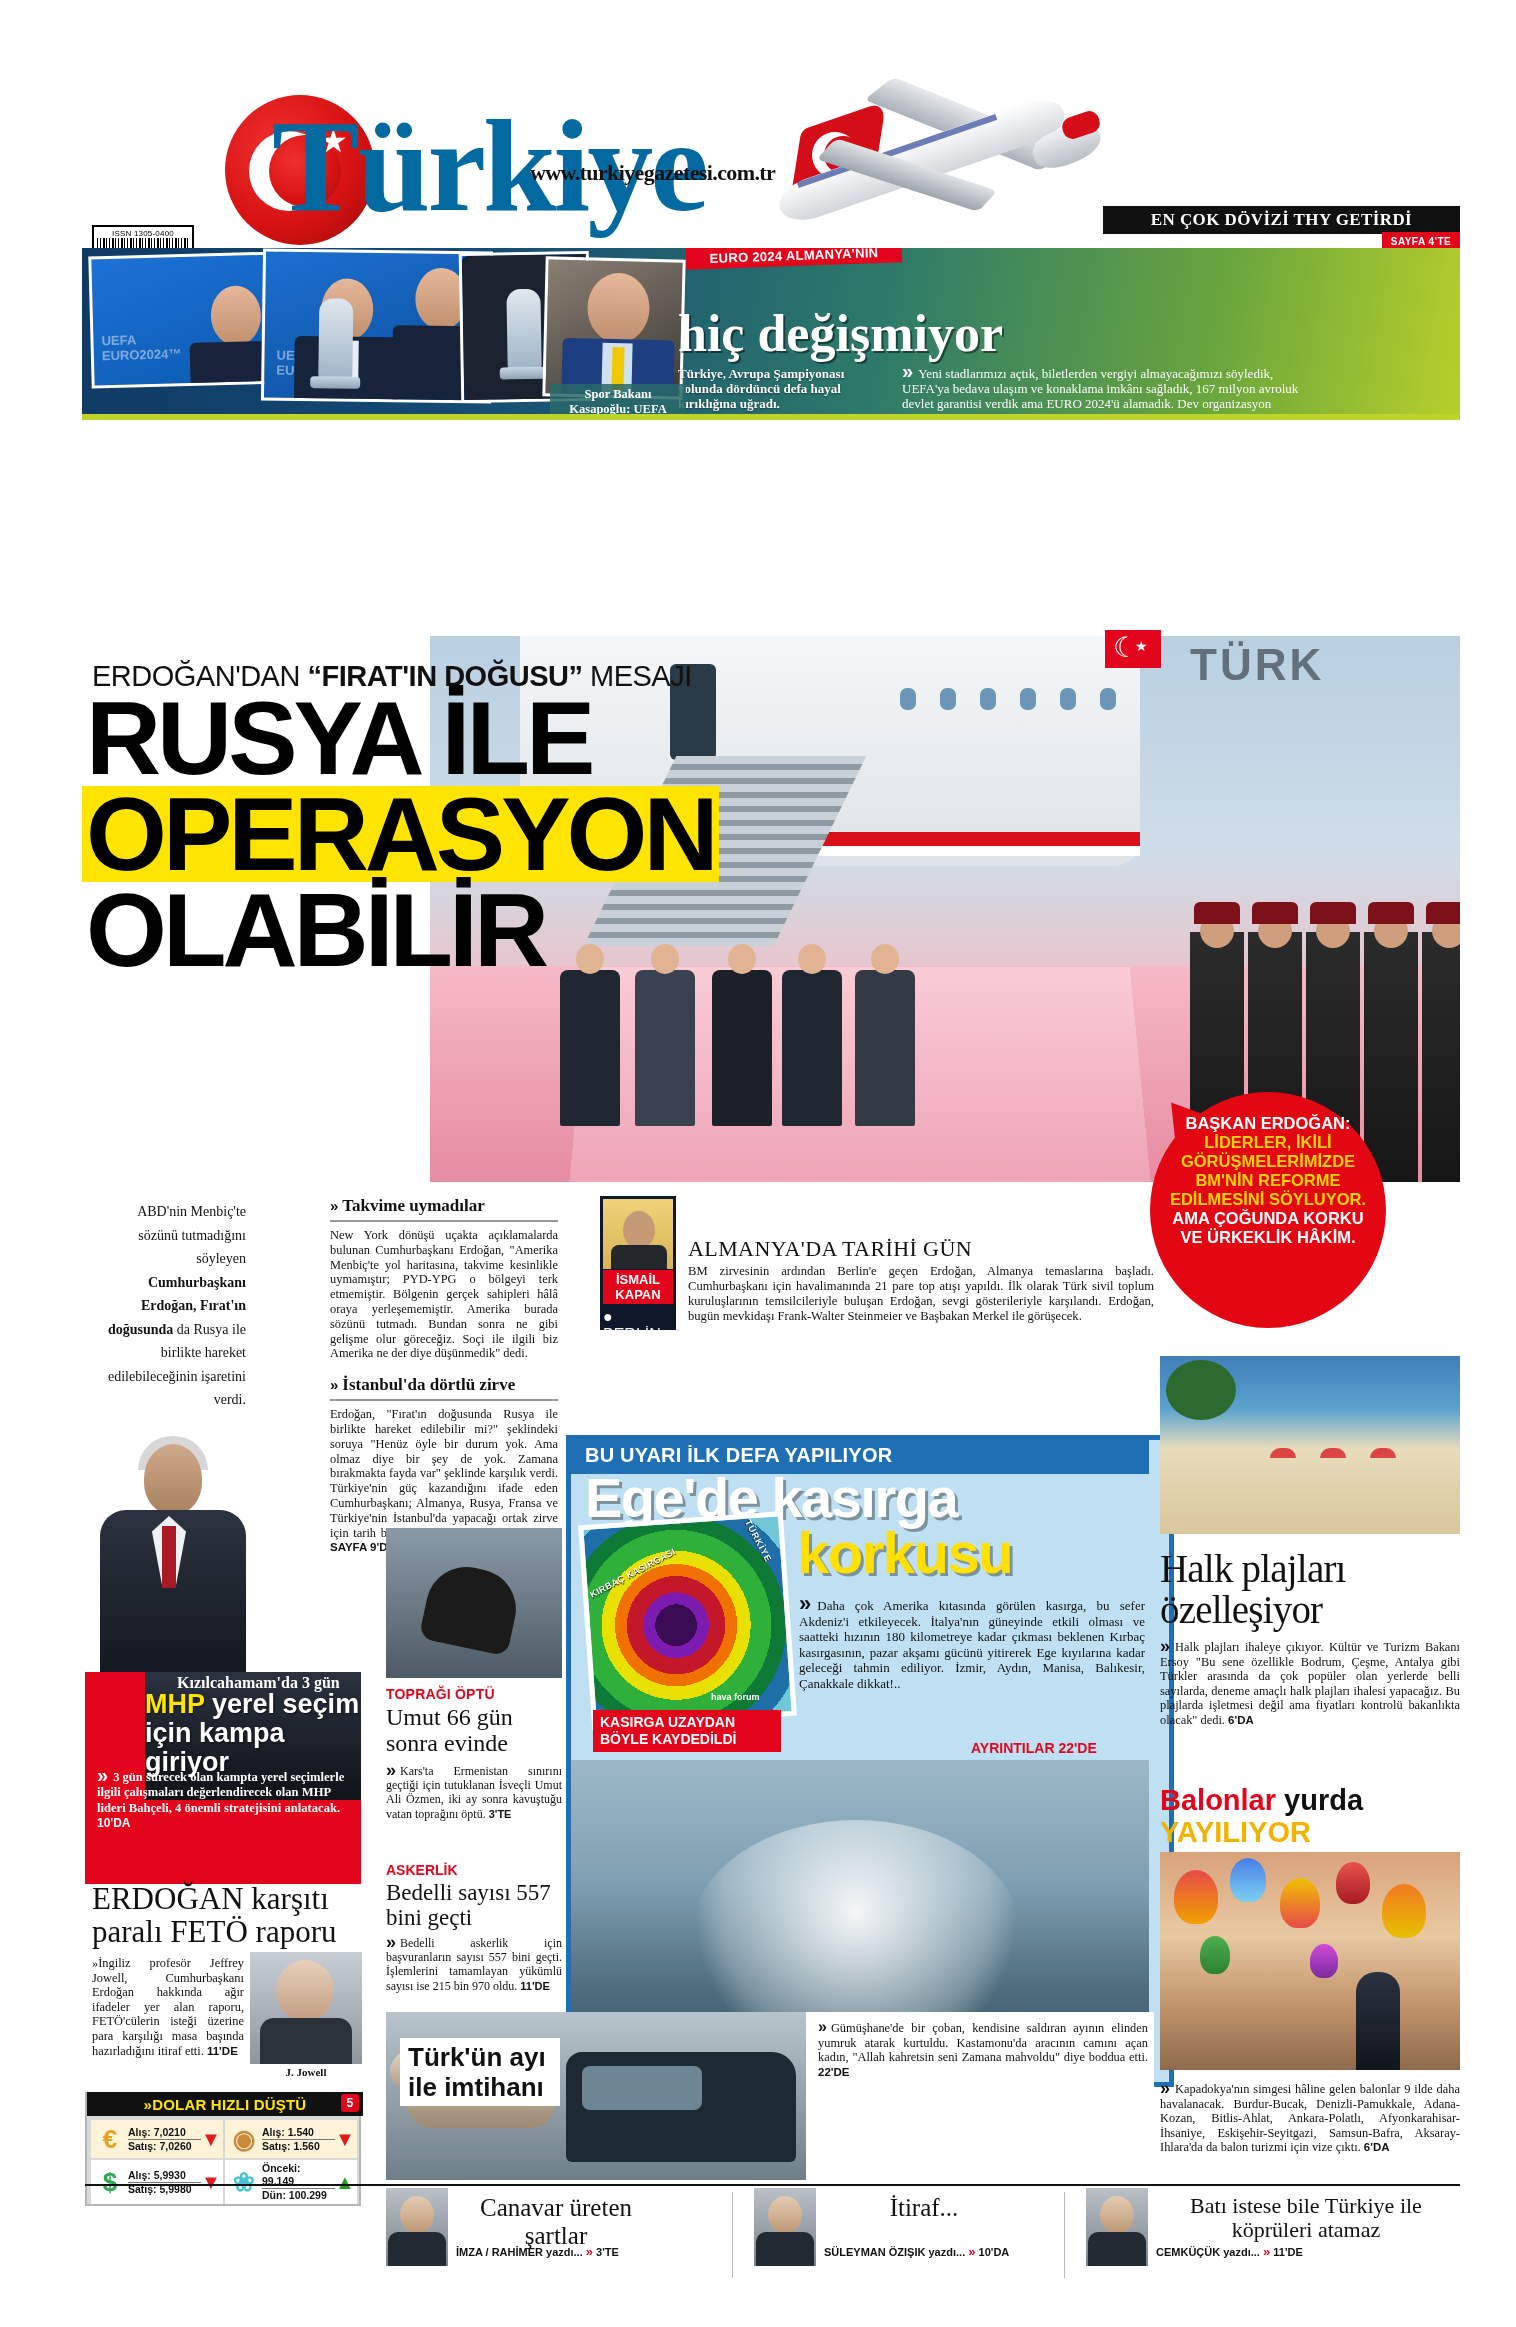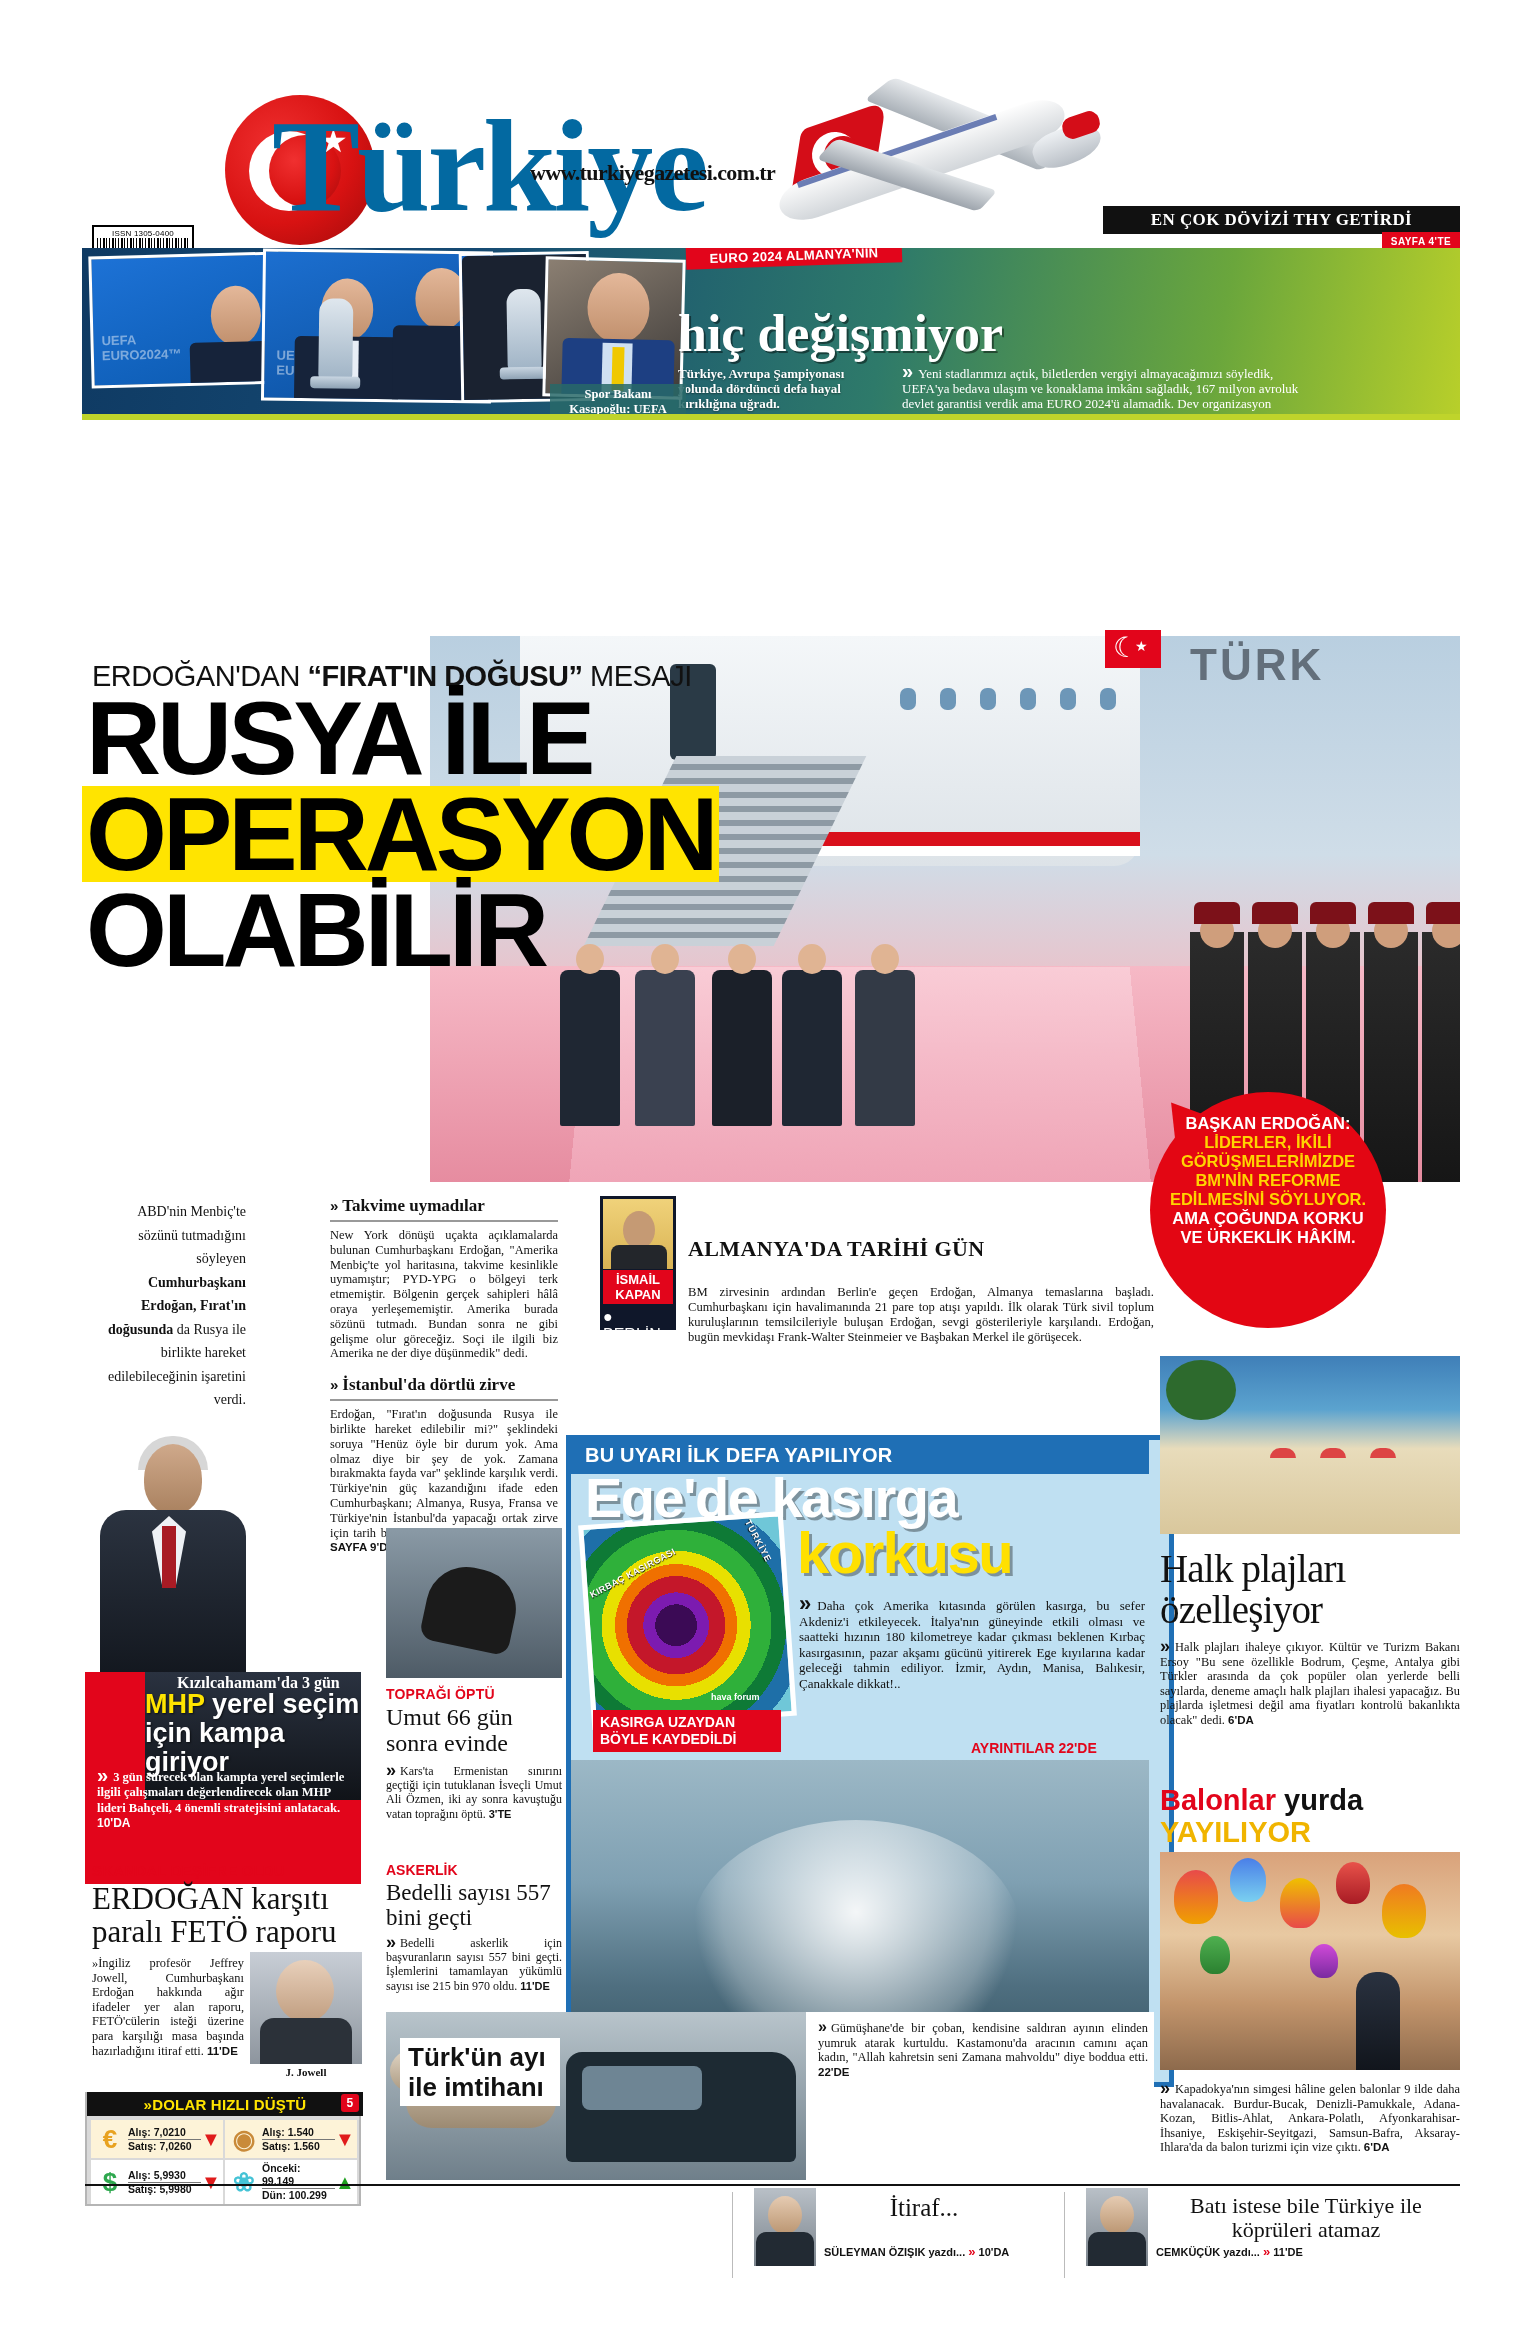--- a/index.html
+++ b/index.html
@@ -277,22 +277,22 @@
     background:#c59a74; }
   .kapan-photo .kb { position:absolute; left:8px; top:46px; width:56px; height:28px; background:#23262b; border-radius:8px 8px 0 0;}
   .kapan-name { position:absolute; left:3px; top:74px; width:70px; background:#e2051b; color:#fff;
     font-family:"Liberation Sans",sans-serif; font-weight:bold; font-size:13px; line-height:15px;
     text-align:center; padding:2px 0; }
   .kapan-city { position:absolute; left:3px; top:112px; width:70px; color:#fff;
     font-family:"Liberation Sans",sans-serif; font-weight:normal; font-size:16px; }
 
   .almanya { position:absolute; left:688px; top:1236px; width:466px; }
   .almanya h3 {
-    font-family:"Liberation Serif",serif; font-weight:bold; font-size:22px; letter-spacing:.4px; color:#111;
-    margin-bottom:23px;
+    font-family:"Liberation Serif",serif; font-weight:normal; font-size:22px; letter-spacing:.4px; color:#111;
+    margin-bottom:2px;
   }
   .almanya p { font-family:"Liberation Serif",serif; font-size:12.6px; line-height:15px; text-align:justify; color:#111; }
 
   
   .ege {
     position:absolute; left:566px; top:1435px; width:608px; height:652px;
     background:#bfe0f2; border:5px solid #1f6fb5; overflow:hidden;
   }
   .ege-top { position:absolute; left:0; top:0; width:578px; height:34px; background:#1f6fb5; }
   .ege-top span {
@@ -873,20 +873,32 @@
     <div class="ayi-title">Türk'ün ayı ile imtihanı</div>
     <div class="ayi-body">
       <span class="bq">»</span><span>Gümüşhane'de bir çoban, kendisine saldıran ayının elinden yumruk atarak kurtuldu. Kastamonu'da aracının camını açan kadın, "Allah kahretsin seni Zamana mahvoldu" diye boddua etti.</span>
       <b>22'DE</b>
     </div>
   </div>
 
   <div class="hr-thick" style="top:2184px;"></div>
   <div class="bottom-strip">
 
+    <div class="col-item" style="left:0;width:330px;">
+      <div class="col-photo">
+          <div class="ch"></div>
+          <div class="cb"></div>
+        </div>
+      <div class="col-title">Canavar üreten şartlar</div>
+      <div class="col-by">
+        <span>İMZA / RAHİMER yazdı...</span>
+        <span class="bq">»</span>
+        <span>3'TE</span>
+      </div>
+    </div>
     <div class="col-sep" style="left:346px;"></div>
 
     <div class="col-item" style="left:368px;width:290px;">
       <div class="col-photo">
           <div class="ch"></div>
           <div class="cb"></div>
         </div>
       <div class="col-title">İtiraf...</div>
       <div class="col-by">
         <span>SÜLEYMAN ÖZIŞIK yazdı...</span>

